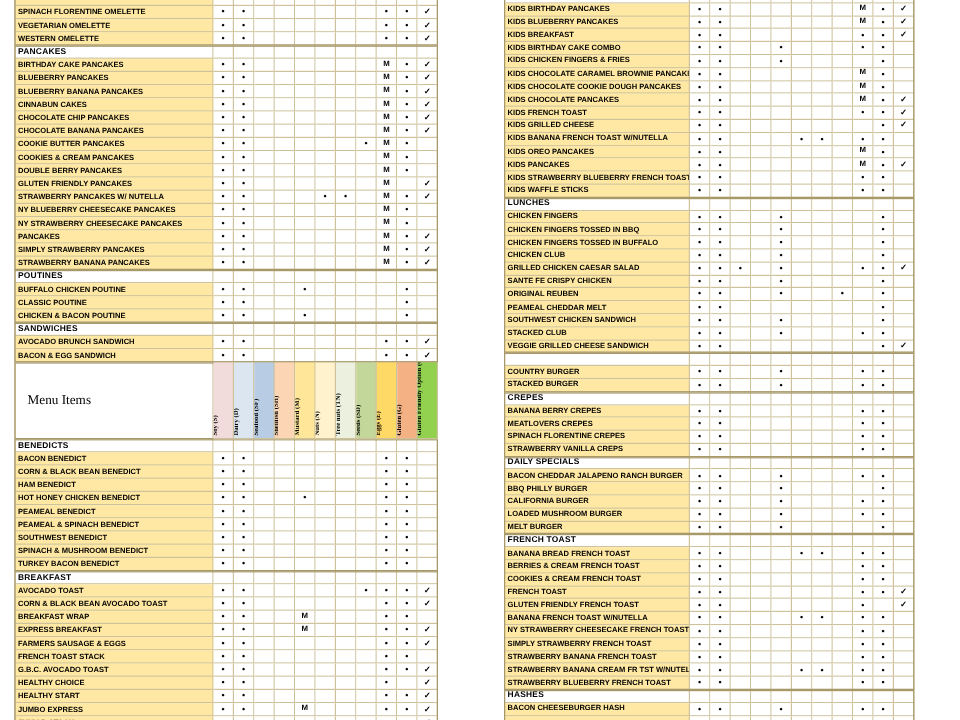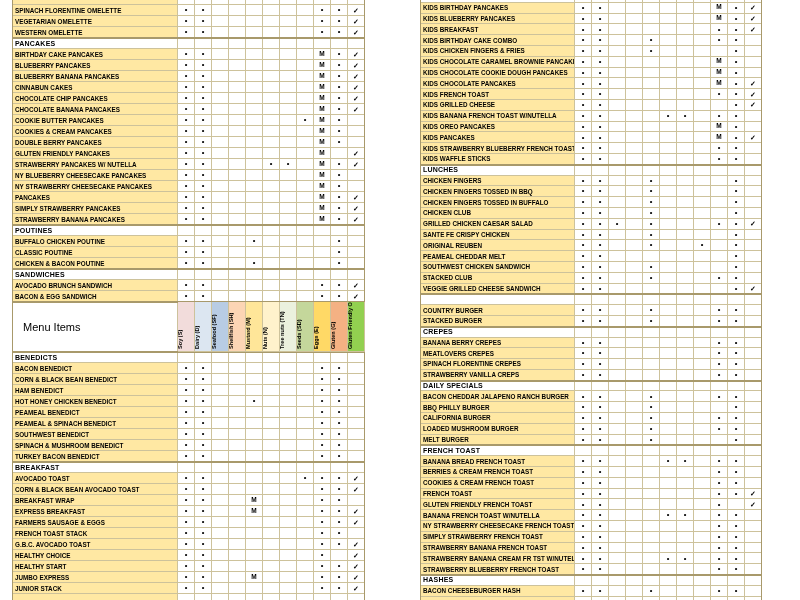--- a/index.html
+++ b/index.html
@@ -38,21 +38,21 @@
   }
   .mark{
     width:17px;justify-content:center;
     font-weight:bold;color:#000;
     font-size:6.5px;line-height:1;
     overflow:hidden;
   }
   .mark.dot{font-size:7.5px;}
   .mark.chk{font-size:7px;}
 
-  .legend-row{display:flex;height:50px;box-sizing:border-box;}
+  .legend-row{display:flex;height:64px;box-sizing:border-box;font-family:Liberation Serif, serif;}
   .legend-title{
     width:var(--namew);
     background:#ffffff;
     font-size:11px;color:#000;
     padding-left:10px;
     border-left:1px solid #cdc29b;
   }
   .legend-cell{
     width:17px;position:relative;overflow:hidden;
   }

